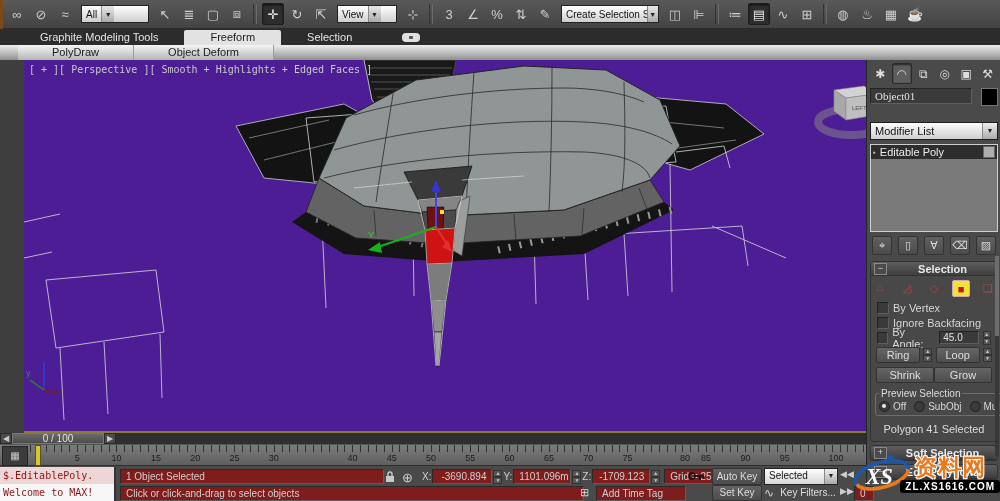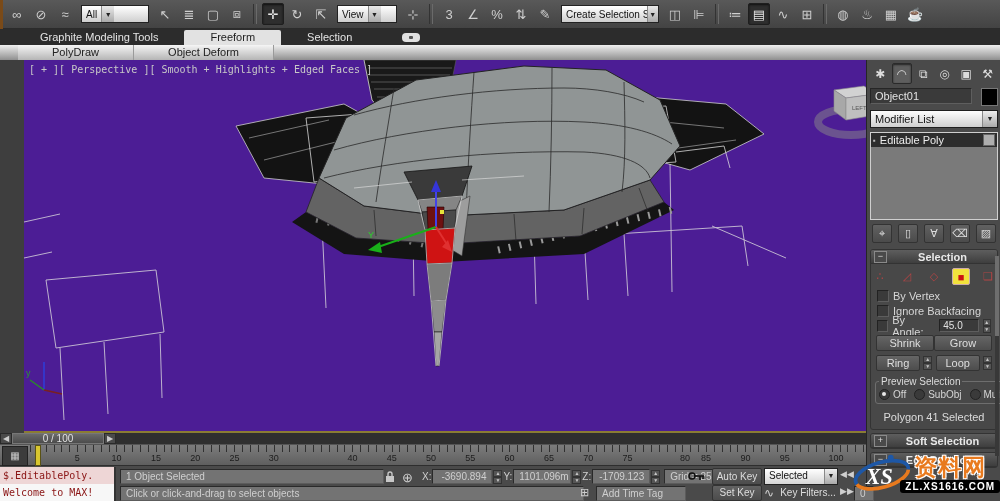--- a/index.html
+++ b/index.html
@@ -31,21 +31,21 @@
   
   .vp{left:0;top:60px;width:866px;height:371px;background:#4c1d95;border-bottom:2px solid #8a7c33;box-sizing:content-box;margin-left:24px;}
   .vplabel{position:absolute;left:5px;top:4px;font-family:"DejaVu Sans Mono",monospace;font-size:10px;color:#c8c8c8;z-index:3;}
   
   .rp{left:866px;top:60px;width:134px;height:441px;background:#4a4a4a;border-left:1px solid #262626;box-sizing:border-box;padding:2px 2px 0 3px;}
   .cptabs{display:flex;gap:1px;margin:1px 0 4px 0;}
   .cptabs .ic{width:19px;height:19px;font-size:12px;color:#ddd;}
   .cptabs .ic.on{background:#5e5e5e;border-color:#2a2a2a;box-shadow:inset 0 1px 2px #222;}
   .inset{background:#3a3a3a;border:1px solid;border-color:#262626 #5e5e5e #5e5e5e #262626;color:#e2e2e2;
          height:14px;line-height:14px;padding:0 4px;font-size:11px;box-sizing:content-box;}
-  .objrow{display:flex;gap:9px;margin-bottom:4px;}
+  .objrow{display:flex;gap:9px;margin-bottom:16px;font-family:Liberation Serif, serif;}
   .objrow .inset{flex:1;}
   .swatch{width:15px;height:16px;background:#000;border:1px solid #777;}
   .modlist{display:flex;height:16px;border:1px solid #1e1e1e;margin-bottom:4px;background:linear-gradient(#fdfdfd,#cfcfcf);color:#111;}
   .modlist b{flex:1;font-weight:normal;padding:2px 4px;font-size:11px;}
   .modlist .arr{width:14px;background:linear-gradient(#eee,#aaa);border-left:1px solid #888;text-align:center;font-size:7px;line-height:16px;color:#222;}
   .stack{height:86px;background:#7a7a7a;border:1px solid #cfcfcf;margin-bottom:4px;}
   .stackrow{display:flex;align-items:center;height:14px;background:#2d2d2d;color:#ececec;font-size:11px;gap:4px;padding:0 2px;}
   .stackrow .cube{font-size:8px;color:#bbb;}
   .bulb{margin-left:auto;width:10px;height:10px;background:#aeaeae;border:1px solid #666;}
   .stackbtns{display:flex;justify-content:space-between;padding:0 2px;margin-bottom:6px;}
@@ -87,21 +87,21 @@
   .rlab{position:absolute;top:8px;transform:translateX(-50%);font-size:9px;color:#1d1d1d;}
   .marker{position:absolute;left:35px;top:0;width:6px;height:21px;background:#d8c62f;border:1px solid #5a5214;box-sizing:border-box;}
   .mcurve{position:absolute;left:2px;top:1px;width:24px;height:18px;background:#3c3c3c;border:1px solid #222;
           color:#ccc;font-size:10px;text-align:center;line-height:17px;}
   
   .sb{left:0;top:466px;width:866px;height:35px;background:#4a4a4a;}
   .lis1{left:0;top:467px;width:116px;height:17px;background:#eed6d6;color:#8a1414;
         font-family:"DejaVu Sans Mono",monospace;font-size:10px;line-height:17px;padding-left:3px;border-right:2px solid #333;box-sizing:border-box;}
   .lis2{left:0;top:484px;width:116px;height:17px;background:#f7f7f7;color:#8a1414;
         font-family:"DejaVu Sans Mono",monospace;font-size:10px;line-height:17px;padding-left:3px;border-right:2px solid #333;box-sizing:border-box;}
-  .sfield{background:#737373;border:1px solid;border-color:#2a2a2a #5c5c5c #5c5c5c #2a2a2a;color:#cfcfcf;
+  .sfield{background:#7f1d1d;border:1px solid;border-color:#2a2a2a #5c5c5c #5c5c5c #2a2a2a;color:#cfcfcf;
           font-size:10px;line-height:13px;padding:0 5px;height:13px;}
   .slab{font-size:10px;color:#cfcfcf;}
   .coord{display:flex;align-items:center;gap:1px;}
   .sbtn{background:linear-gradient(#626262,#4c4c4c);border:1px solid #333;border-radius:2px;color:#dedede;
         font-size:10px;text-align:center;}
   .ddw{display:flex;height:15px;background:linear-gradient(#fff,#d6d6d6);border:1px solid #222;color:#111;font-size:10px;}
   .ddw b{flex:1;font-weight:normal;padding:1px 4px;}
   .ddw .arr{width:12px;background:linear-gradient(#eee,#aaa);border-left:1px solid #888;text-align:center;font-size:7px;line-height:14px;color:#222;font-style:normal;}
   .sico{color:#cfcfcf;font-size:12px;}
   
@@ -322,34 +322,34 @@
       <div class="crow">
         <span class="cb"></span>
         <span>By Angle:</span>
         <span class="val" style="width:34px">45.0</span>
         <span class="spin">
             <i>▲</i>
             <i>▼</i>
           </span>
       </div>
       <div class="brow">
-        <span class="btn" style="width:56px">Shrink</span>
-        <span class="btn" style="width:56px">Grow</span>
-      </div>
-      <div class="brow">
         <span class="btn" style="width:42px">Ring</span>
         <span class="spin">
             <i>▲</i>
             <i>▼</i>
           </span>
         <span class="btn" style="width:42px">Loop</span>
         <span class="spin">
             <i>▲</i>
             <i>▼</i>
           </span>
+      </div>
+      <div class="brow">
+        <span class="btn" style="width:56px">Shrink</span>
+        <span class="btn" style="width:56px">Grow</span>
       </div>
       <fieldset class="fset">
         <legend>Preview Selection</legend>
         <div class="radios">
           <span class="rad on">
               <span class="dot"></span>
               <span>Off</span>
             </span>
           <span class="rad">
               <span class="dot"></span>

